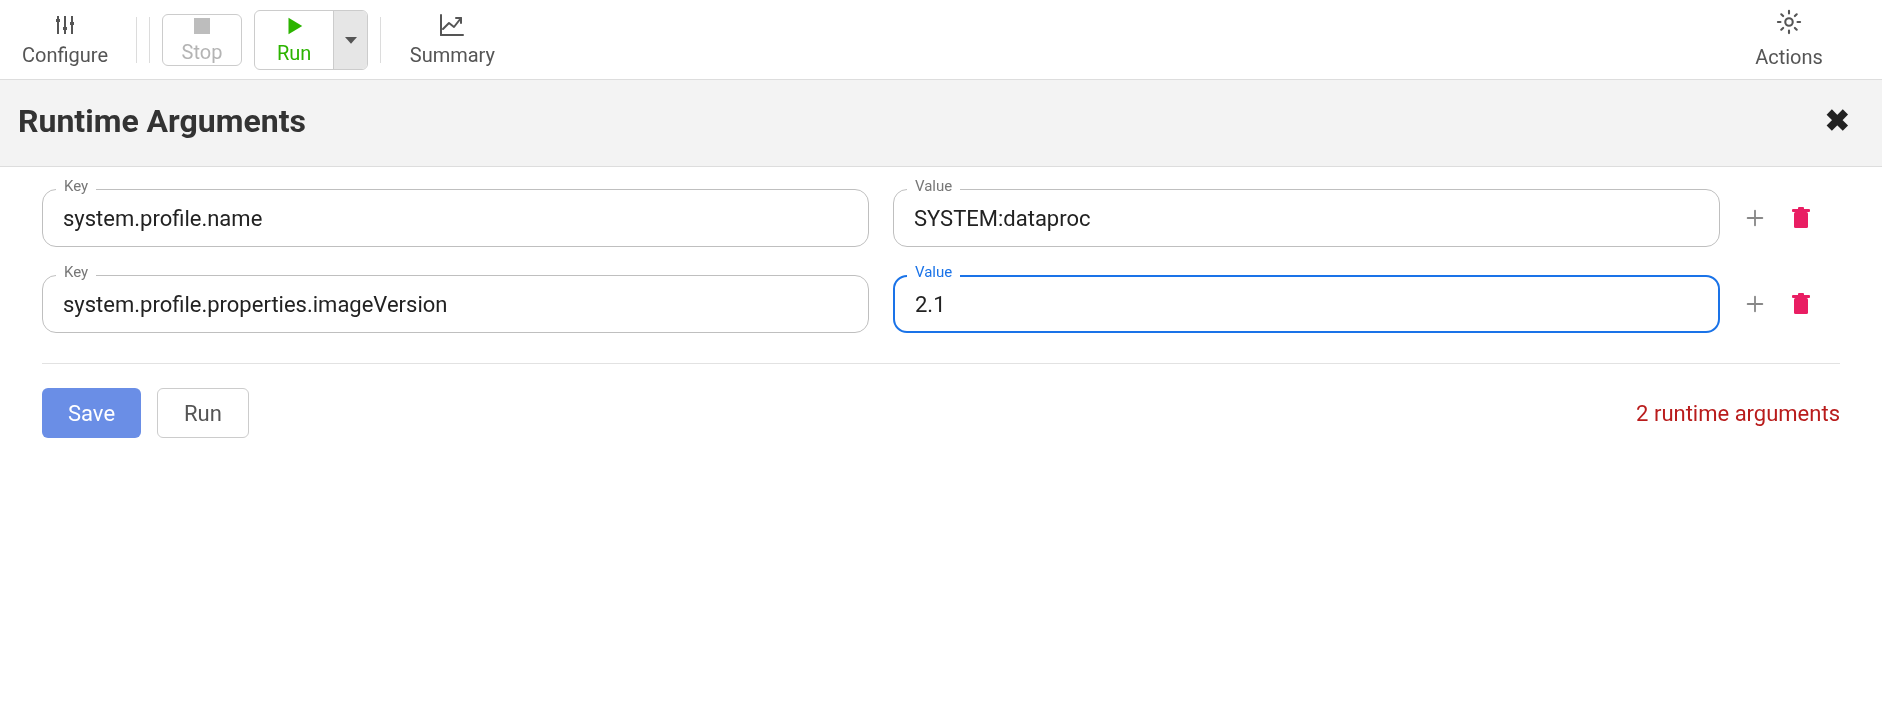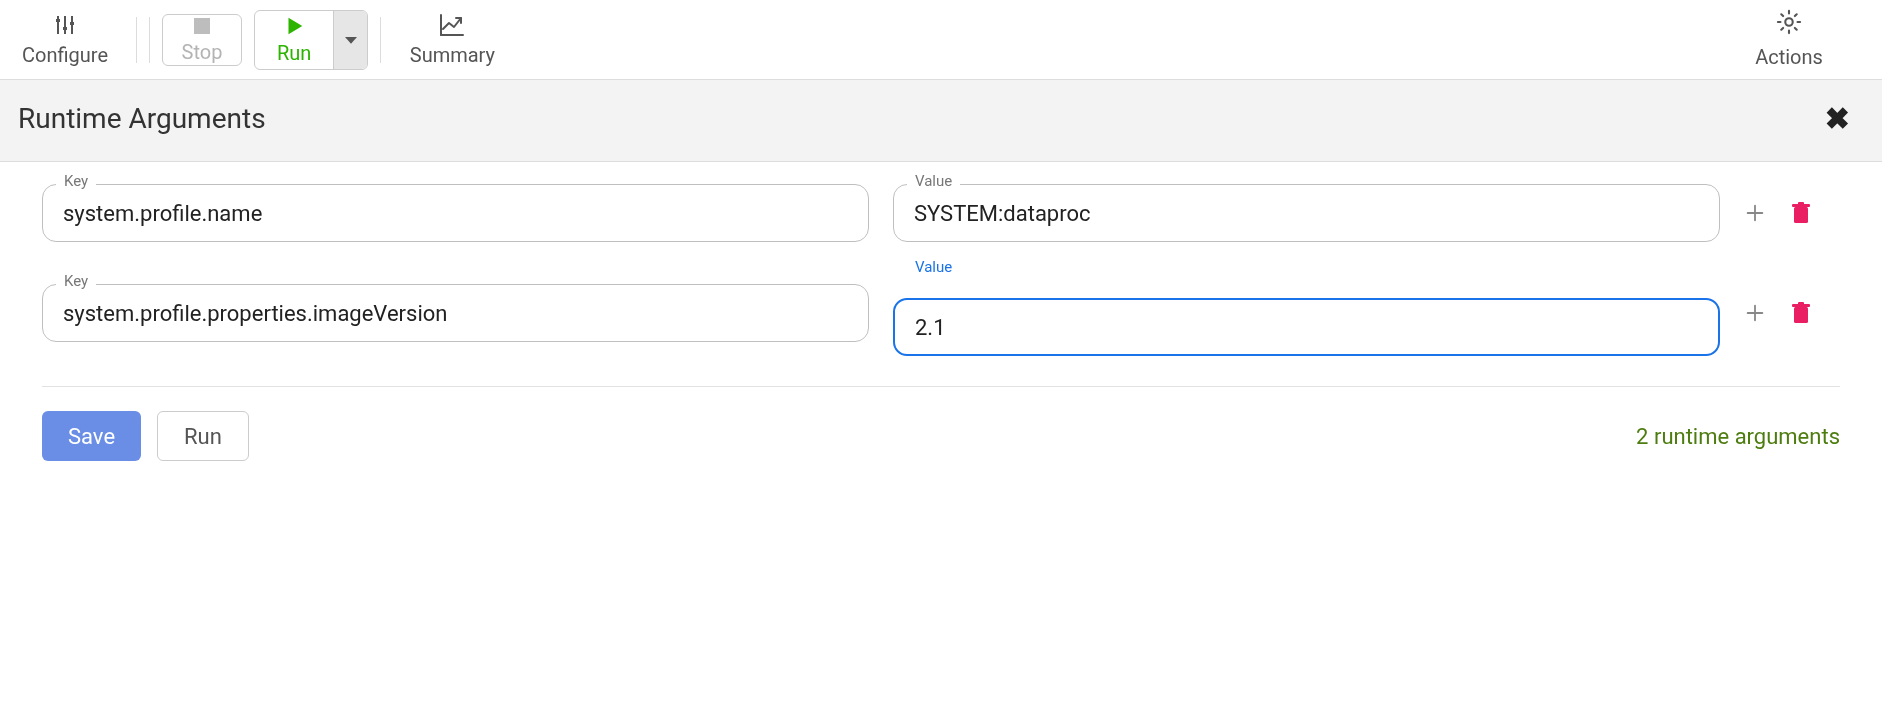--- a/index.html
+++ b/index.html
@@ -113,22 +113,22 @@
   
   .panel-header {
     background: var(--panel-bg);
     border-bottom: 1px solid var(--gray-divider);
     padding: 22px 24px 26px 18px;
     display: flex;
     align-items: center;
     justify-content: space-between;
   }
   .panel-title {
-    font-size: 28px;
-    font-weight: 400;
+    font-size: 32px;
+    font-weight: 700;
     color: #333;
   }
   .close-x {
     font-size: 30px;
     font-weight: 900;
     color: #222;
     cursor: pointer;
     padding: 0 8px;
     line-height: 1;
   }
@@ -168,21 +168,20 @@
     top: -10px;
     left: 14px;
     background: var(--white);
     padding: 0 8px;
     font-size: 15px;
     color: #777;
     line-height: 1;
   }
   .field.focused input {
     border: 2px solid var(--blue);
-    margin-top: 28px;
   }
   .field.focused .floating-label {
     color: var(--blue);
   }
   .row-actions {
     display: flex;
     align-items: center;
     gap: 26px;
     width: 96px;
     justify-content: flex-start;
@@ -222,21 +221,21 @@
     background: var(--blue-save);
     color: #fff;
     border: none;
   }
   .btn-secondary {
     background: var(--white);
     color: #555;
     border: 1px solid var(--gray-border);
   }
   .footer-info {
-    color: #4d7c0f;
+    color: #b91c1c;
     font-size: 22px;
   }
   svg { display: block; }
 </style>
 </head>
 <body>
 
 <div class="toolbar">
   <div class="toolbar-group">
 

